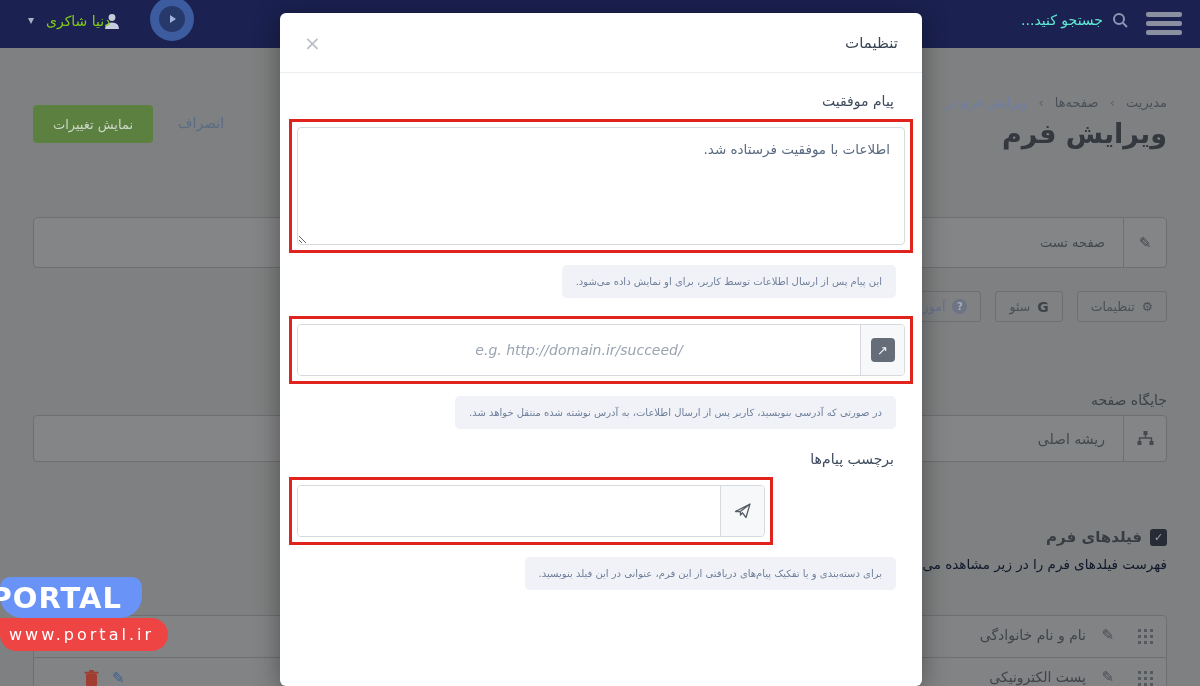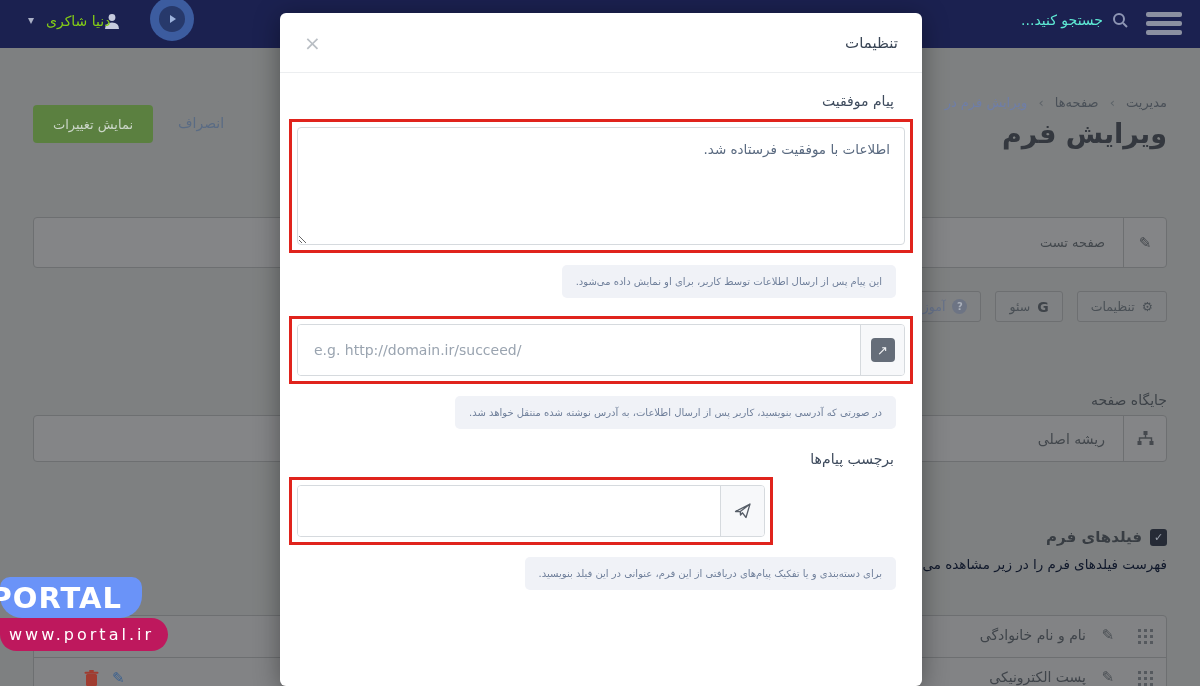--- a/index.html
+++ b/index.html
@@ -65,28 +65,28 @@
   .modal-body { padding:20px 26px 0; }
   .fld-label { display:block; font-size:14px; color:#3e4b5d; margin:0 2px 10px; }
   .fld-label.spaced { margin-top:22px; }
   .annot { border:3px solid #e0231c; padding:5px; margin-left:-17px; margin-right:-17px; }
   .annot3 { width:484px; margin-right:auto; margin-left:-17px; }
   .msg-textarea { display:block; width:100%; height:118px; border:1px solid #d6dade; border-radius:4px; padding:10px 14px; font-family:inherit; font-size:13.5px; color:#5a6a80; line-height:1.7; }
   .hint { width:fit-content; margin:12px 0 18px auto; background:#f0f2f7; color:#6f7f9a; font-size:10px; padding:9px 14px; border-radius:5px; line-height:1.5; }
   .igroup { display:flex; height:52px; border:1px solid #d6dade; border-radius:4px; background:#fff; overflow:hidden; }
   .igroup .addon { width:44px; background:#f7f8fa; border-inline-end:1px solid #d6dade; display:flex; align-items:center; justify-content:center; }
   .igroup input { flex:1; border:none; outline:none; padding:0 16px; font-family:inherit; font-size:14px; color:#4a5668; background:#fff; min-width:0; }
-  .igroup input.ltr { direction:ltr; text-align:left; }
+  .igroup input.ltr { direction:ltr; text-align:center;font-style:italic; }
   .igroup input::placeholder { color:#9aa4b0; }
   .dark-chip { width:24px; height:24px; background:#656d79; border-radius:4px; color:#f2f3f5; font-size:13px; display:flex; align-items:center; justify-content:center; }
 
   
   .wm-blue { position:absolute; left:0; top:577px; width:142px; height:41px; background:#6a93f8; border-radius:10px 0 0 22px; border-top-right-radius:10px; border-bottom-right-radius:22px; z-index:60; display:flex; align-items:center; }
   .wm-blue span { color:#fff; font-weight:bold; font-size:29px; letter-spacing:1px; padding-right:20px; }
-  .wm-black { position:absolute; left:0; top:618px; width:168px; height:33px; background:#be185d; border-radius:0 0 0 18px; border-top-right-radius:18px; border-bottom-right-radius:18px; z-index:60; display:flex; align-items:center; }
+  .wm-black { position:absolute; left:0; top:618px; width:168px; height:33px; background:#ef4444; border-radius:0 0 0 18px; border-top-right-radius:18px; border-bottom-right-radius:18px; z-index:60; display:flex; align-items:center; }
   .wm-black span { color:#fff; font-size:16px; letter-spacing:3px; padding-right:14px; direction:ltr; }
 
   svg { display:block; }
 </style>
 </head>
 <body>
 
 <div class="topbar">
   <div class="hamburger">
       <i></i>

